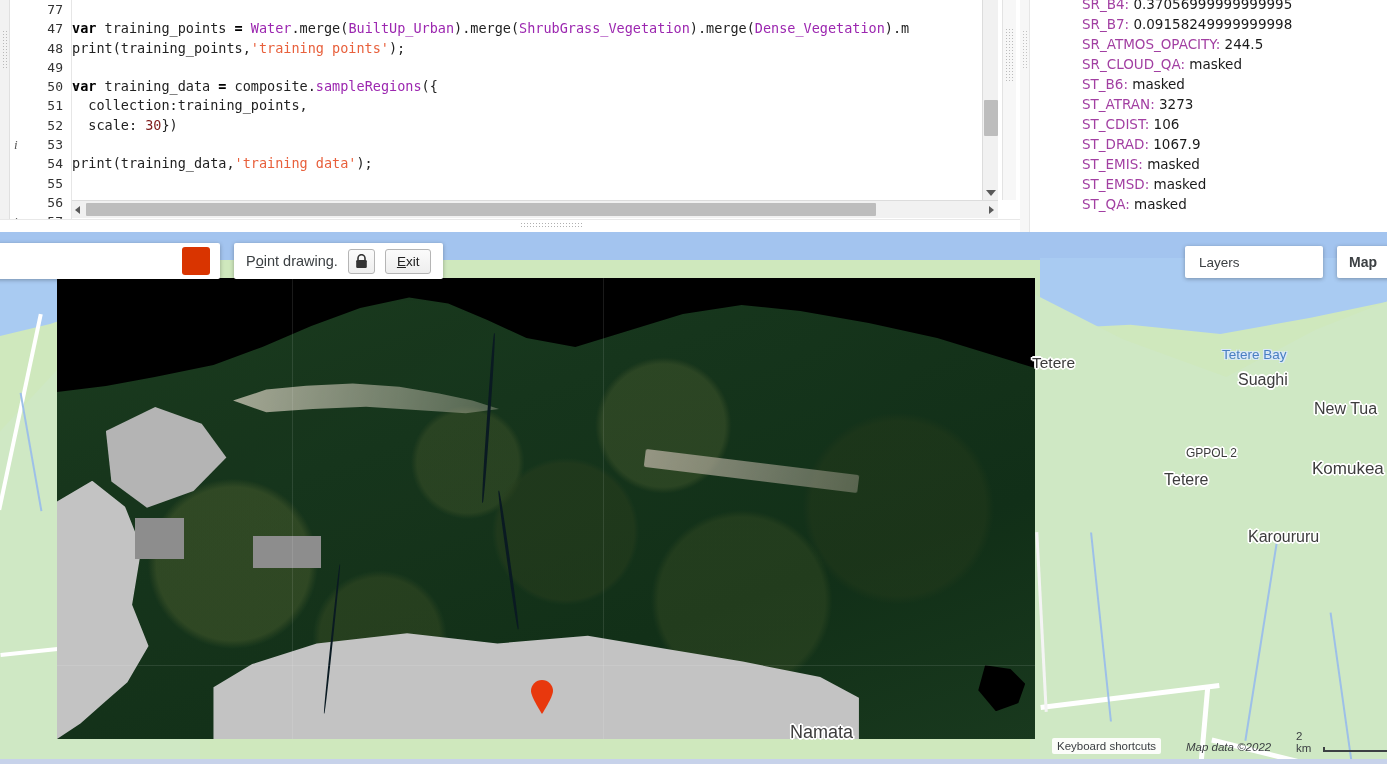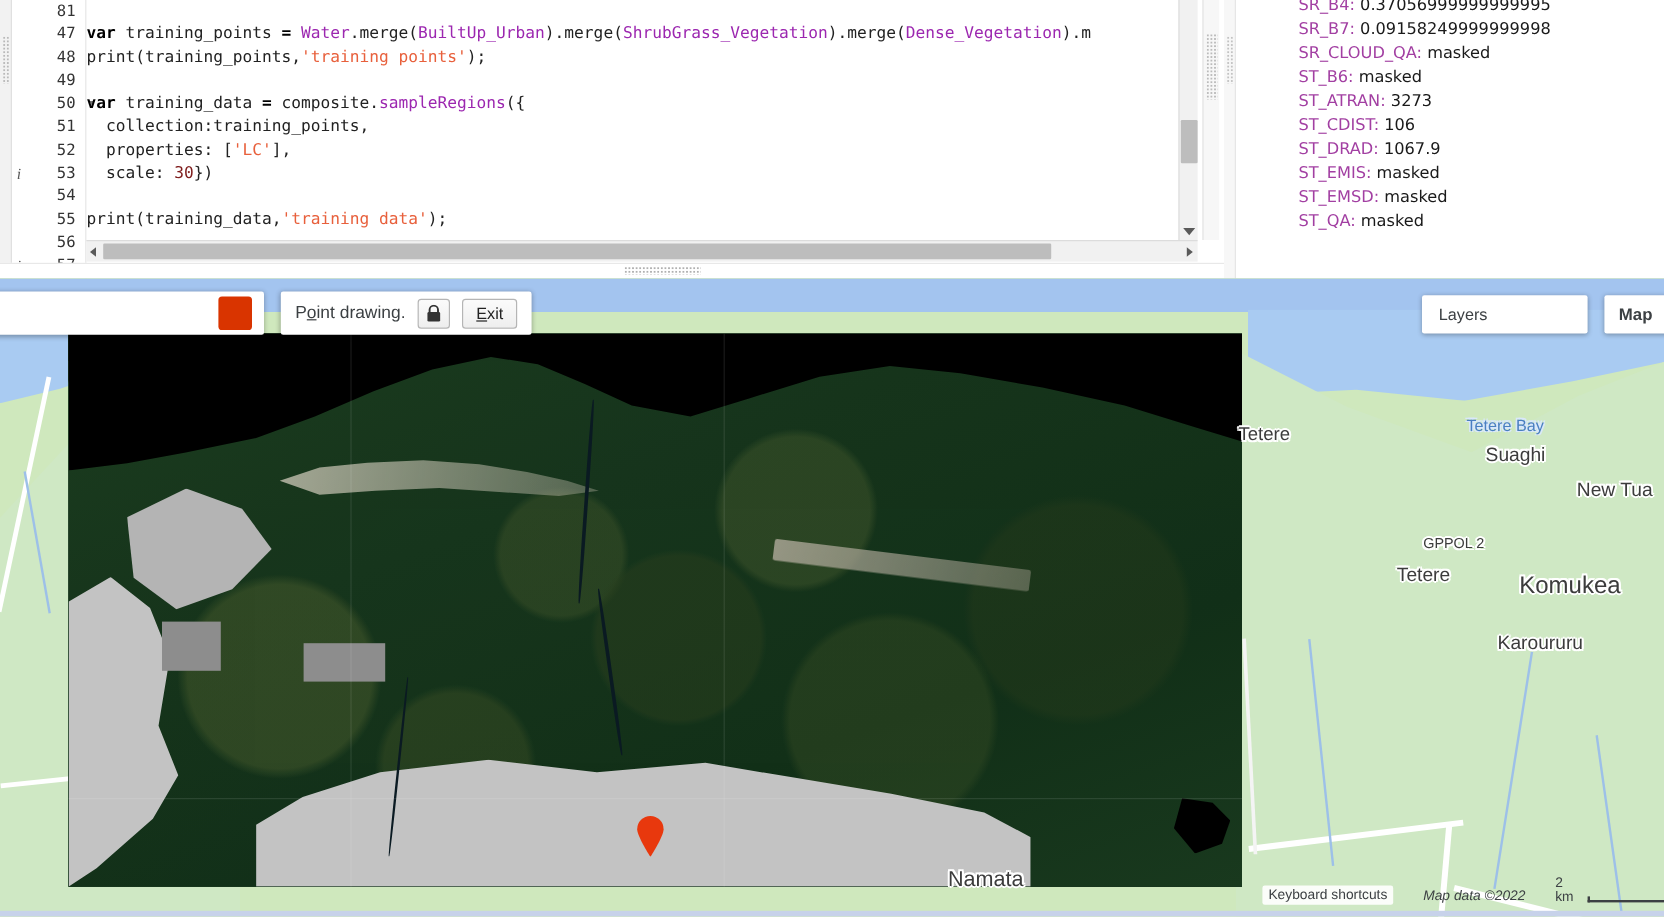--- a/index.html
+++ b/index.html
@@ -334,42 +334,41 @@
 </head>
 <body>
 
 <div id="editor-pane">
 
   <div id="editor-grip">
     <div class="dots"></div>
   </div>
 
   <div id="gutter">
-      <div class="gline">81</div>
+      <div class="gline">77</div>
       <div class="gline">47</div>
       <div class="gline">48</div>
       <div class="gline">49</div>
       <div class="gline">50<span class="fold">▾</span></div>
       <div class="gline">51</div>
       <div class="gline">52</div>
       <div class="gline"><span class="ico-i">i</span>53</div>
       <div class="gline">54</div>
       <div class="gline">55</div>
       <div class="gline">56</div>
       <div class="gline"><span class="ico-i">i</span>57</div>
     </div>
 
   <div id="code-area">
       <div class="cline">&nbsp;</div>
       <div class="cline"><span class="kw">var </span><span class="plain">training_points </span><span class="op">= </span><span class="fn">Water</span><span class="plain">.merge(</span><span class="fn">BuiltUp_Urban</span><span class="plain">).merge(</span><span class="fn">ShrubGrass_Vegetation</span><span class="plain">).merge(</span><span class="fn">Dense_Vegetation</span><span class="plain">).m</span></div>
       <div class="cline"><span class="plain">print(training_points,</span><span class="str">'training points'</span><span class="plain">);</span></div>
       <div class="cline">&nbsp;</div>
       <div class="cline"><span class="kw">var </span><span class="plain">training_data </span><span class="op">= </span><span class="plain">composite.</span><span class="fn">sampleRegions</span><span class="plain">({</span></div>
       <div class="cline"><span class="plain">  collection:training_points,</span></div>
-      <div class="cline"><span class="plain">  properties: [</span><span class="str">'LC'</span><span class="plain">],</span></div>
       <div class="cline"><span class="plain">  scale: </span><span class="num">30</span><span class="plain">})</span></div>
       <div class="cline">&nbsp;</div>
       <div class="cline"><span class="plain">print(training_data,</span><span class="str">'training data'</span><span class="plain">);</span></div>
       <div class="cline">&nbsp;</div>
     </div>
 
   <div id="v-scroll">
     <div id="v-thumb"></div>
     <div id="v-arrow"></div>
   </div>
@@ -387,20 +386,21 @@
   <div id="pane-resize-grip"></div>
 </div>
 
 <div id="inspector-pane">
   <div id="insp-grip">
     <div class="dots"></div>
   </div>
   <div id="insp-list">
       <div class="prop-row"><span class="prop-key">SR_B4: </span><span class="prop-val">0.37056999999999995</span></div>
       <div class="prop-row"><span class="prop-key">SR_B7: </span><span class="prop-val">0.09158249999999998</span></div>
+      <div class="prop-row"><span class="prop-key">SR_ATMOS_OPACITY: </span><span class="prop-val">244.5</span></div>
       <div class="prop-row"><span class="prop-key">SR_CLOUD_QA: </span><span class="prop-val">masked</span></div>
       <div class="prop-row"><span class="prop-key">ST_B6: </span><span class="prop-val">masked</span></div>
       <div class="prop-row"><span class="prop-key">ST_ATRAN: </span><span class="prop-val">3273</span></div>
       <div class="prop-row"><span class="prop-key">ST_CDIST: </span><span class="prop-val">106</span></div>
       <div class="prop-row"><span class="prop-key">ST_DRAD: </span><span class="prop-val">1067.9</span></div>
       <div class="prop-row"><span class="prop-key">ST_EMIS: </span><span class="prop-val">masked</span></div>
       <div class="prop-row"><span class="prop-key">ST_EMSD: </span><span class="prop-val">masked</span></div>
       <div class="prop-row"><span class="prop-key">ST_QA: </span><span class="prop-val">masked</span></div>
     </div>
   <div id="insp-bottom"></div>
@@ -472,21 +472,21 @@
   <div id="map-type-button">
     <span>Map</span>
   </div>
 
   <div id="place-labels">
       <div class="place" style="left: 1032px; top: 122px; font-size: 15.5px;">Tetere</div>
       <div class="place water" style="left: 1222px; top: 115px; font-size: 13.5px;">Tetere Bay</div>
       <div class="place" style="left: 1238px; top: 139px; font-size: 16px;">Suaghi</div>
       <div class="place" style="left: 1294px; top: 168px; font-size: 16px; margin-left: 20px;">New Tua</div>
       <div class="place" style="left: 1186px; top: 214px; font-size: 12px;">GPPOL 2</div>
-      <div class="place" style="left: 1266px; top: 227px; font-size: 20px; margin-top: 18px;">Komukea</div>
+      <div class="place" style="left: 1312px; top: 227px; font-size: 17px;">Komukea</div>
       <div class="place" style="left: 1164px; top: 239px; font-size: 16px;">Tetere</div>
       <div class="place" style="left: 1248px; top: 296px; font-size: 16px;">Karoururu</div>
       <div class="place" style="left: 790px; top: 490px; font-size: 18px;">Namata</div>
     </div>
 
   <div id="kb-shortcuts">Keyboard shortcuts</div>
   <div id="map-data">Map data ©2022</div>
   <div id="scale-wrap">
     <span id="scale-label">2 km</span>
     <div id="scale-bar"></div>

